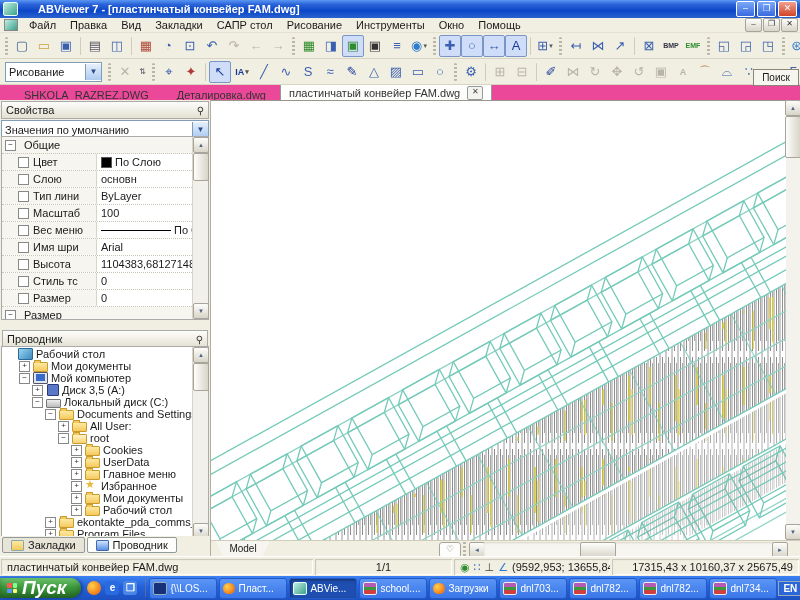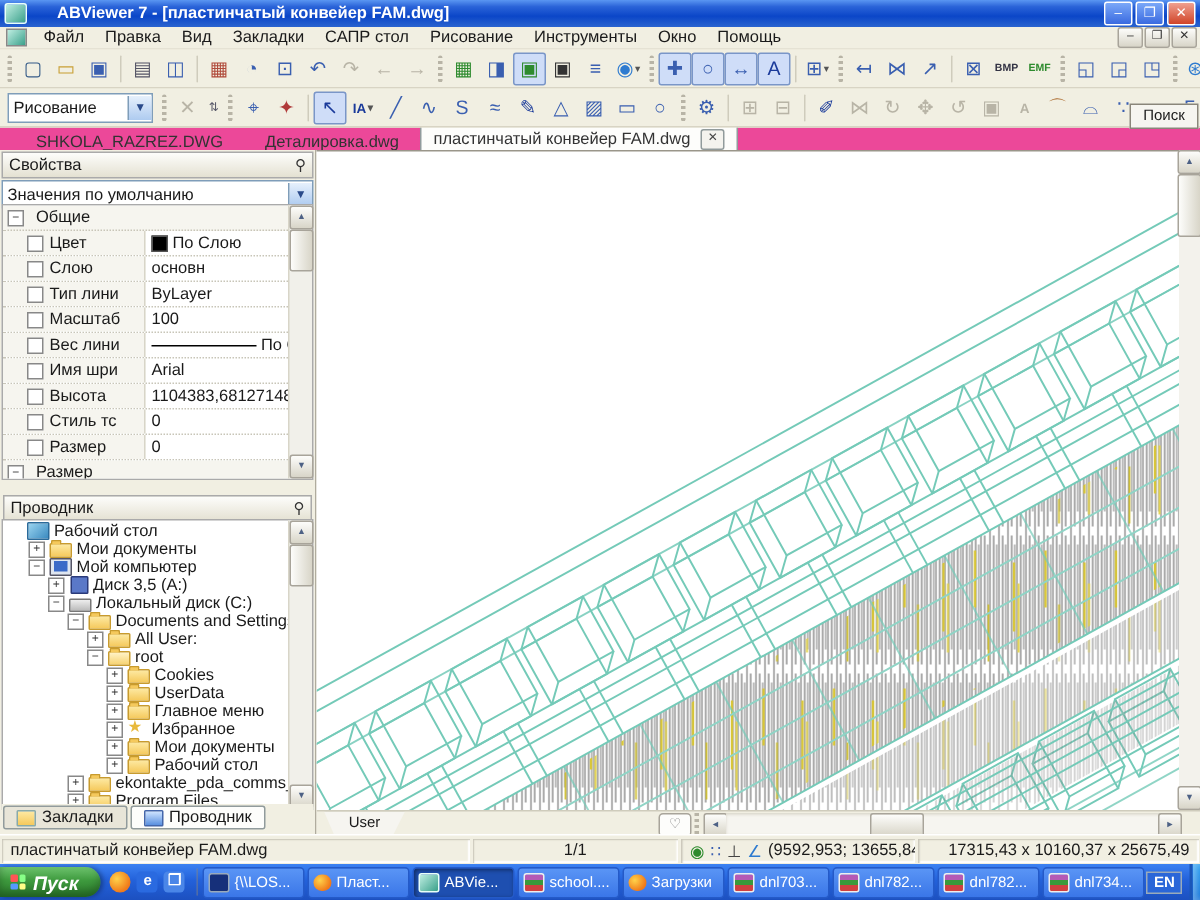--- a/index.html
+++ b/index.html
@@ -121,21 +121,21 @@
   .statusbar{position:absolute;top:556px;left:0;width:800px;height:20px;background:#f1efe2;border-top:1px solid #fff;
              display:flex;align-items:center}
   .scell{height:16px;margin:0 1px;box-shadow:inset 1px 1px 1px #c8c5b8,inset -1px -1px 1px #fff;
          display:flex;align-items:center;padding:0 6px;white-space:nowrap;overflow:hidden}
   .sc-file{width:300px}.sc-page{width:125px;justify-content:center}.sc-co{flex:1;gap:4px}.sc-dim{width:175px;justify-content:flex-end}
   .sic{font-size:11px;color:var(--c,#3a5f8a)}
   
   .taskbar{position:absolute;top:576px;left:0;width:800px;height:24px;display:flex;align-items:center;
            background:linear-gradient(180deg,#3c82f2,#2361da 45%,#1c50c0)}
   .start{height:20px;padding:0 15px 0 7px;background:linear-gradient(180deg,#6cc26c,#3e9a3e 45%,#2c7e2c);
-         color:#fff;font-weight:bold;font-style:italic;font-size:13px;border-radius:0 11px 11px 0;
+         color:#fff;font-weight:bold;font-style:italic;font-size:19px;border-radius:0 11px 11px 0;
          display:flex;gap:5px;align-items:center;box-shadow:inset 0 -4px 6px rgba(0,0,0,.25),2px 0 3px rgba(0,0,0,.3)}
   .flag{width:10px;height:10px;display:grid;grid-template-columns:1fr 1fr;gap:1px;flex:none}
   .flag i{border-radius:1px}
   .flag i:nth-child(1){background:#f55}.flag i:nth-child(2){background:#8f8}
   .flag i:nth-child(3){background:#59f}.flag i:nth-child(4){background:#ff8}
   .ql{display:flex;gap:4px;padding:0 6px;align-items:center}
   .qico{width:14px;height:14px;border-radius:7px;font-size:10px;font-weight:bold;color:#fff;text-align:center;line-height:14px}
   .qico.ff{background:radial-gradient(circle at 35% 35%,#ffd24a,#f07a1a 70%)}
   .qico.ie{background:#2a6ae0;border-radius:3px}
   .qico.ap{background:#4a86e8;border-radius:3px}
@@ -353,21 +353,21 @@
               <span class="xp"></span>
               <span>Масштаб</span>
             </span>
             <span class="pval">
               <span>100</span>
             </span>
           </div>
           <div class="prow wline">
             <span class="plab">
               <span class="xp"></span>
-              <span>Вес лини</span>
+              <span>Вес меню</span>
             </span>
             <span class="pval">
               <span>По Слою</span>
             </span>
           </div>
           <div class="prow">
             <span class="plab">
               <span class="xp"></span>
               <span>Имя шри</span>
             </span>
@@ -683,21 +683,21 @@
     </svg>
   </div>
   <div class="vscroll">
     <span class="sbtn" style="margin-top:0">▲</span>
     <span class="sthumb" style="height:40px"></span>
     <span class="spring"></span>
     <span class="sbtn">▼</span>
   </div>
 
   <div class="bstrip">
-    <span class="modeltab">User</span>
+    <span class="modeltab">Model</span>
     <span class="heartbtn">♡</span>
     <span class="hhandle"></span>
     <span class="sbtn hs-left">◄</span>
     <span class="hs-track">
       <span class="hs-thumb"></span>
     </span>
     <span class="sbtn hs-right">►</span>
   </div>
 </div>
 

